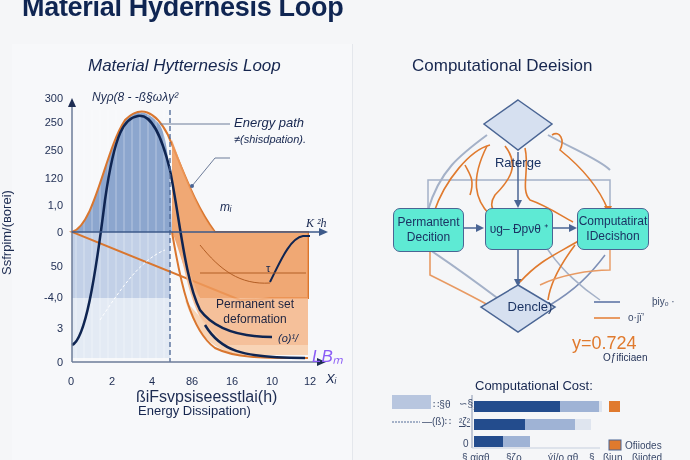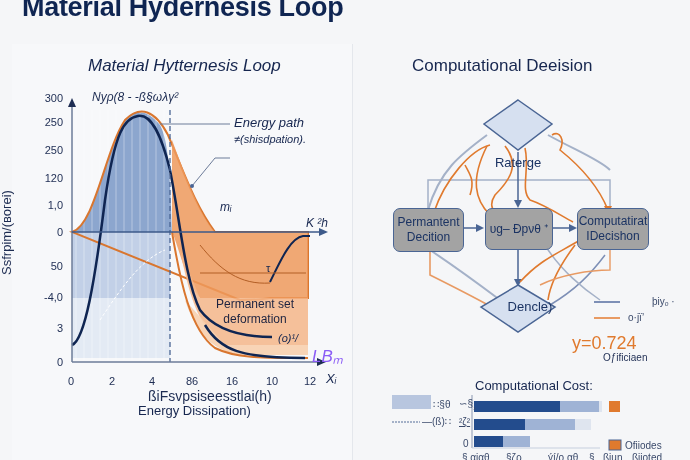--- a/index.html
+++ b/index.html
@@ -3,21 +3,21 @@
 <meta charset="utf-8">
 <style>
   html, body { margin:0; padding:0; }
   body { width:690px; height:460px; background:#f5f6f8; position:relative; overflow:hidden; font-family:"Liberation Sans", sans-serif; color:#0f2552; }
   .main-title { position:absolute; left:22px; top:-8px; font-size:27px; font-weight:bold; color:#0f2552; letter-spacing:-0.3px; white-space:nowrap; }
   .panel-left { position:absolute; left:12px; top:44px; width:340px; height:416px; background:#f7f8fa; border-right:1px solid #e4e7ec; }
   .panel-title-left { position:absolute; left:88px; top:56px; font-size:17px; color:#16264f; white-space:nowrap;font-style:italic; }
   .panel-title-right { position:absolute; left:412px; top:56px; font-size:17px; color:#16264f; white-space:nowrap; }
   svg { position:absolute; left:0; top:0; }
   .tick { font-size:11px; fill:#1d2c52; font-family:"Liberation Sans", sans-serif; }
-  .node { position:absolute; background:#a3a3a3; border:1.5px solid #4a6594; border-radius:7px; color:#1b3363; font-size:12px; text-align:center; display:flex; align-items:center; justify-content:center; line-height:15px; }
+  .node { position:absolute; background:#5eead4; border:1.5px solid #4a6594; border-radius:7px; color:#1b3363; font-size:12px; text-align:center; display:flex; align-items:center; justify-content:center; line-height:15px; }
   .diamond-label { position:absolute; font-size:13px; color:#1b3363; text-align:center; }
   .yval { position:absolute; left:572px; top:333px; font-size:18px; color:#e07a2e; white-space:nowrap; }
   .yval-sub { position:absolute; left:603px; top:352px; font-size:10px; color:#1d2c52; white-space:nowrap; }
   .cost-title { position:absolute; left:475px; top:378px; font-size:13px; color:#16264f; white-space:nowrap; }
   .legend-txt { position:absolute; font-size:10px; color:#3b4a6b; white-space:nowrap; }
 </style>
 </head>
 <body>
 
 <div class="main-title">Material Hydernesis Loop</div>
@@ -86,30 +86,30 @@
     <text class="tick" x="232" y="385" text-anchor="middle">16</text>
     <text class="tick" x="272" y="385" text-anchor="middle">10</text>
     <text class="tick" x="310" y="385" text-anchor="middle">12</text>
   </g>
 </svg>
 
 <div style="position:absolute;left:92px;top:90px;font-size:12px;font-style:italic;color:#1d2c52;white-space:nowrap;">Nyρ(8 - -ß§ωλγ²</div>
 <div style="position:absolute;left:234px;top:115px;font-size:13px;font-style:italic;color:#16264f;white-space:nowrap;">Energy path</div>
 <div style="position:absolute;left:234px;top:133px;font-size:11px;font-style:italic;color:#16264f;white-space:nowrap;">≠(shisdpation).</div>
 <div style="position:absolute;left:220px;top:200px;font-size:12px;font-style:italic;color:#16264f;">mᵢ</div>
-<div style="position:absolute;left:306px;top:216px;font-size:12px;font-style:italic;color:#16264f;white-space:nowrap;">K ²h</div>
+<div style="position:absolute;left:306px;top:216px;font-size:12px;font-style:italic;color:#16264f;white-space:nowrap;font-family:Liberation Serif, serif;">K ²h</div>
 <div style="position:absolute;left:266px;top:262px;font-size:11px;color:#16264f;">τ</div>
 <div style="position:absolute;left:216px;top:297px;font-size:12px;color:#1d2340;text-align:center;line-height:15px;">
   <div>Permanent set</div>
   <div>deformation</div>
 </div>
 <div style="position:absolute;left:278px;top:332px;font-size:11px;font-style:italic;color:#16264f;">(o)¹/</div>
 <div style="position:absolute;left:312px;top:344px;font-size:17px;font-style:italic;color:#8b5cf6;">LBₘ</div>
 <div style="position:absolute;left:326px;top:371px;font-size:13px;font-style:italic;color:#16264f;">Xᵢ</div>
-<div style="position:absolute;left:148px;top:388px;font-size:14px;color:#1d2c52;white-space:nowrap;">ßiFsvpsiseesstlai(h)</div>
+<div style="position:absolute;left:136px;top:388px;font-size:16px;color:#1d2c52;white-space:nowrap;">ßiFsvpsiseesstlai(h)</div>
 <div style="position:absolute;left:138px;top:403px;font-size:13px;color:#16264f;white-space:nowrap;">Energy Dissipation)</div>
 <div style="position:absolute;left:-36px;top:225px;font-size:13px;color:#1d2c52;transform:rotate(-90deg);white-space:nowrap;">Ssfrpim/(вогеі)</div>
 
 <svg width="690" height="460">
 
   <path d="M428,215 L428,180 L610,180 L610,210" fill="none" stroke="#a4b1c8" stroke-width="1.5"></path>
 
   <line x1="518" y1="152" x2="518" y2="205" stroke="#4a6594" stroke-width="1.5"></line>
   <polygon points="518,208 514,200 522,200" fill="#4a6594"></polygon>
   <line x1="462" y1="228" x2="480" y2="228" stroke="#4a6594" stroke-width="1.5"></line>

